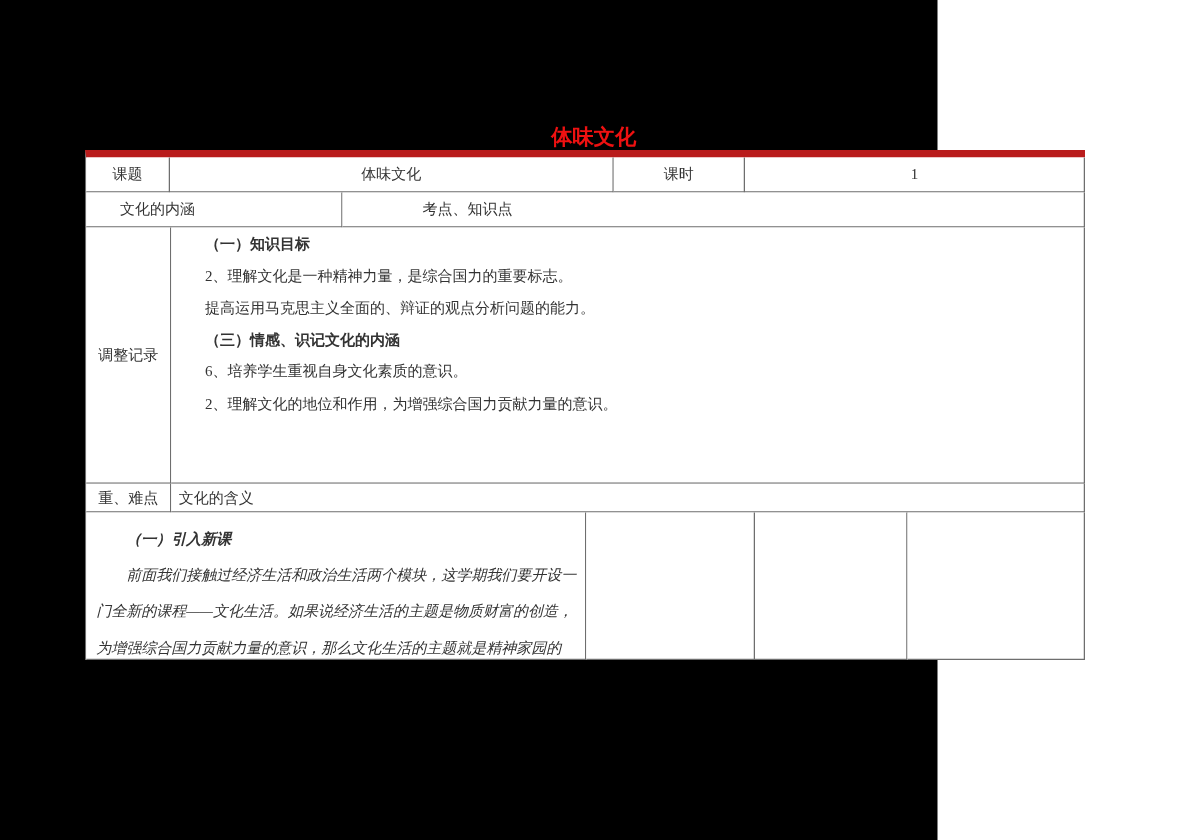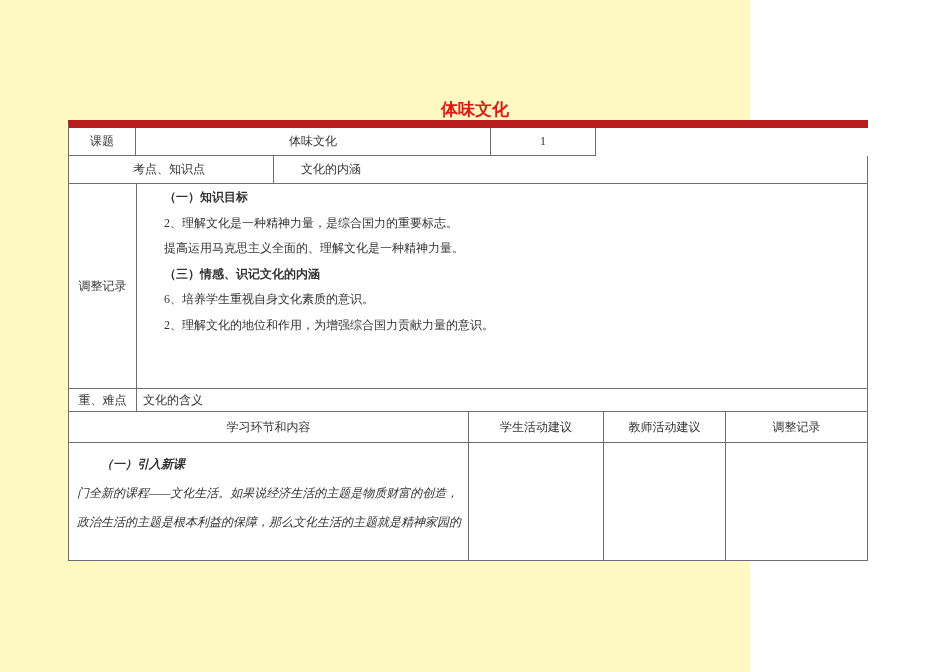--- a/index.html
+++ b/index.html
@@ -7,21 +7,21 @@
     --border-gray: #6e6e6e;
     --text: #333333;
   }
   * { margin: 0; padding: 0; box-sizing: border-box; }
   html, body { background: #ffffff; }
   body { width: 950px; height: 672px; }
   .page {
     position: relative;
     width: 750px;
     height: 672px;
-    background: #fef9c3;
+    background: #000000;
     font-family: "Liberation Serif", "DejaVu Serif", serif;
     color: var(--text);
     font-size: 12px;
   }
   .doc-title {
     position: absolute;
     top: 99px;
     left: 0;
     width: 950px;
     text-align: center;
@@ -29,21 +29,21 @@
     font-weight: bold;
     color: var(--title-red);
     line-height: 22px;
   }
   .tbl {
     position: absolute;
     left: 68px;
     top: 120px;
     width: 800px;
     border-left: 1px solid var(--border-gray);
-    border-top: 8px solid #b91c1c;
+    border-top: 6px solid #b91c1c;
     background: #ffffff;
   }
   .row { display: grid; }
   .cell {
     border-right: 1px solid var(--border-gray);
     border-bottom: 1px solid var(--border-gray);
     overflow: hidden;
     background: #fff;
   }
   .center-cell {
@@ -84,57 +84,53 @@
 
 <div class="page">
 
   <div class="doc-title">体味文化</div>
 
   <div class="tbl">
 
     <div class="row r1">
       <div class="cell center-cell">课题</div>
       <div class="cell center-cell">体味文化</div>
+      <div class="cell center-cell">课时</div>
       <div class="cell center-cell">1</div>
     </div>
 
     <div class="row r2">
+      <div class="cell vcenter-left points-value">文化的内涵</div>
       <div class="cell vcenter-left points-label">考点、知识点</div>
-      <div class="cell vcenter-left points-value">文化的内涵</div>
     </div>
 
     <div class="row r3">
       <div class="cell center-cell">调整记录</div>
       <div class="cell goals-content">
         <div class="goal-line bold">（一）知识目标</div>
         <div class="goal-line">2、理解文化是一种精神力量，是综合国力的重要标志。</div>
-        <div class="goal-line">提高运用马克思主义全面的、理解文化是一种精神力量。</div>
+        <div class="goal-line">提高运用马克思主义全面的、辩证的观点分析问题的能力。</div>
         <div class="goal-line bold">（三）情感、识记文化的内涵</div>
         <div class="goal-line">6、培养学生重视自身文化素质的意识。</div>
         <div class="goal-line">2、理解文化的地位和作用，为增强综合国力贡献力量的意识。</div>
       </div>
     </div>
 
     <div class="row r4">
       <div class="cell center-cell">重、难点</div>
       <div class="cell vcenter-left kd-value">文化的含义</div>
     </div>
 
-    <div class="row r5">
-      <div class="cell center-cell">学习环节和内容</div>
-      <div class="cell center-cell">学生活动建议</div>
-      <div class="cell center-cell">教师活动建议</div>
-      <div class="cell center-cell">调整记录</div>
-    </div>
 
     <div class="row r6">
       <div class="cell lesson-content">
         <div class="content-line content-heading">（一）引入新课</div>
+        <div class="content-line content-indent">前面我们接触过经济生活和政治生活两个模块，这学期我们要开设一</div>
         <div class="content-line">门全新的课程——文化生活。如果说经济生活的主题是物质财富的创造，</div>
-        <div class="content-line">政治生活的主题是根本利益的保障，那么文化生活的主题就是精神家园的</div>
+        <div class="content-line">为增强综合国力贡献力量的意识，那么文化生活的主题就是精神家园的</div>
       </div>
       <div class="cell"></div>
       <div class="cell"></div>
       <div class="cell"></div>
     </div>
 
   </div>
 </div>
 
 </body></html>

